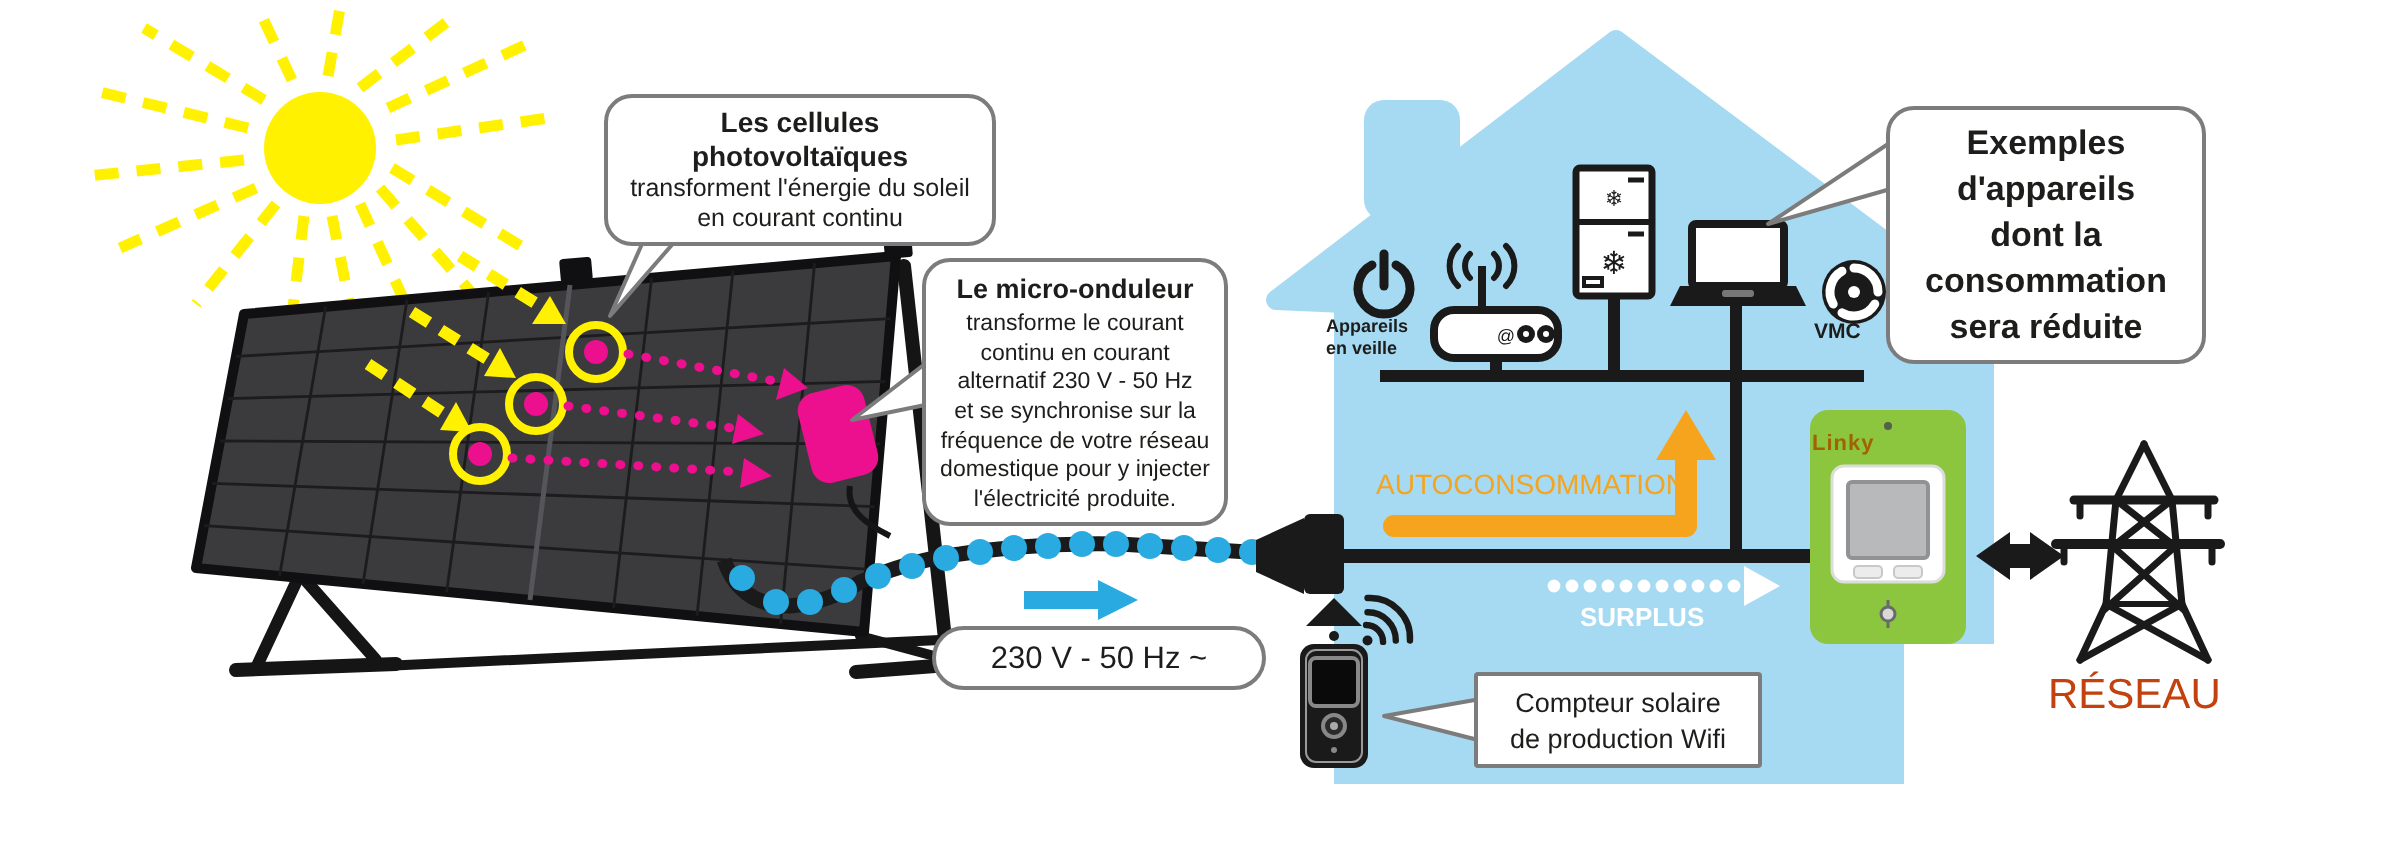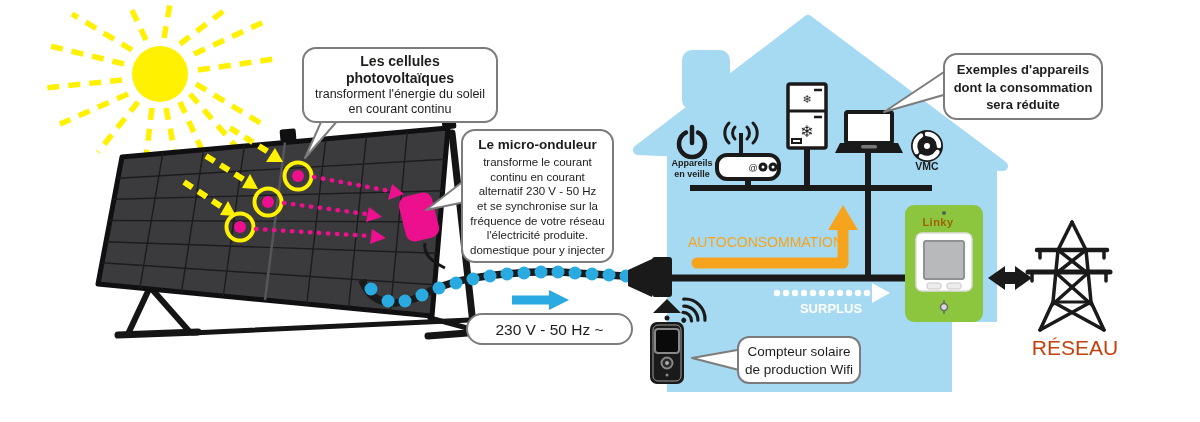--- a/index.html
+++ b/index.html
@@ -2,34 +2,34 @@
 <html><head>
 <meta charset="utf-8">
 <style>
   html,body{margin:0;padding:0;background:#fff;}
   .stage{position:relative;width:1200px;height:422px;background:#fff;overflow:hidden;
          font-family:"Liberation Sans", sans-serif;color:#1d1d1b;}
   .stage svg{position:absolute;left:0;top:0;}
   .callout{position:absolute;background:#fff;border:2px solid #7c7c7c;border-radius:14px;
            text-align:center;box-sizing:border-box;padding:4px 4px;}
   .co-title{font-weight:bold;}
-  .lbl{position:absolute;text-align:center;}
+  .lbl{position:absolute;text-align:left;}
   
   .co-cells{left:302px;top:47px;width:196px;}
   .co-cells .co-title{font-size:14px;line-height:1.2;}
   .co-cells .co-line{font-size:12.5px;line-height:1.22;}
   .co-inverter{left:461px;top:129px;width:153px;padding-top:6px;}
   .co-inverter .co-title{font-size:13.5px;line-height:1.2;margin-bottom:2px;}
   .co-inverter .co-line{font-size:11.5px;line-height:1.27;}
   .co-production{left:466px;top:313px;width:167px;border-radius:16px;padding-top:5px;}
   .co-production .co-title{font-size:15px;}
   .co-production .co-sub{font-size:15.5px;line-height:1.25;}
   .co-examples{left:943px;top:53px;width:160px;padding-top:6px;}
-  .co-examples .co-line{font-size:13px;font-weight:bold;line-height:1.35;}
-  .co-meter{left:737px;top:336px;width:124px;border-radius:12px;padding-top:5px;}
+  .co-examples .co-line{font-size:17px;font-weight:bold;line-height:1.35;}
+  .co-meter{left:737px;top:336px;width:144px;border-radius:2px;padding-top:5px;}
   .co-meter .co-line{font-size:13.5px;line-height:1.3;}
   
   .lbl-autoconso{left:688px;top:234px;width:150px;font-size:14px;font-weight:normal;color:#f6a41e;}
   .lbl-surplus{left:790px;top:301px;width:82px;font-size:13px;font-weight:bold;color:#fff;}
   .lbl-standby{left:663px;top:158px;width:58px;font-size:9px;font-weight:bold;line-height:1.18;color:#1d1d1b;}
   .lbl-vmc{left:907px;top:160px;width:40px;font-size:10.5px;font-weight:bold;color:#1d1d1b;}
   .lbl-linky{left:906px;top:216px;width:64px;font-size:11px;font-weight:bold;color:#a16207;letter-spacing:0.5px;}
   .lbl-reseau{left:1024px;top:336px;width:102px;font-size:21px;color:#c2410c;}
 </style>
 </head>
@@ -306,22 +306,22 @@
   <div class="co-line">en courant continu</div>
 </div>
 
 <div class="callout co-inverter">
   <div class="co-title">Le micro-onduleur</div>
   <div class="co-line">transforme le courant</div>
   <div class="co-line">continu en courant</div>
   <div class="co-line">alternatif 230 V - 50 Hz</div>
   <div class="co-line">et se synchronise sur la</div>
   <div class="co-line">fréquence de votre réseau</div>
+  <div class="co-line">domestique pour y injecter</div>
   <div class="co-line">l'électricité produite.</div>
-  <div class="co-line">domestique pour y injecter</div>
 </div>
 
 <div class="callout co-production">
   <div class="co-sub">230 V - 50 Hz ~</div>
 </div>
 
 <div class="callout co-examples">
   <div class="co-line">Exemples d'appareils</div>
   <div class="co-line">dont la consommation</div>
   <div class="co-line">sera réduite</div>

